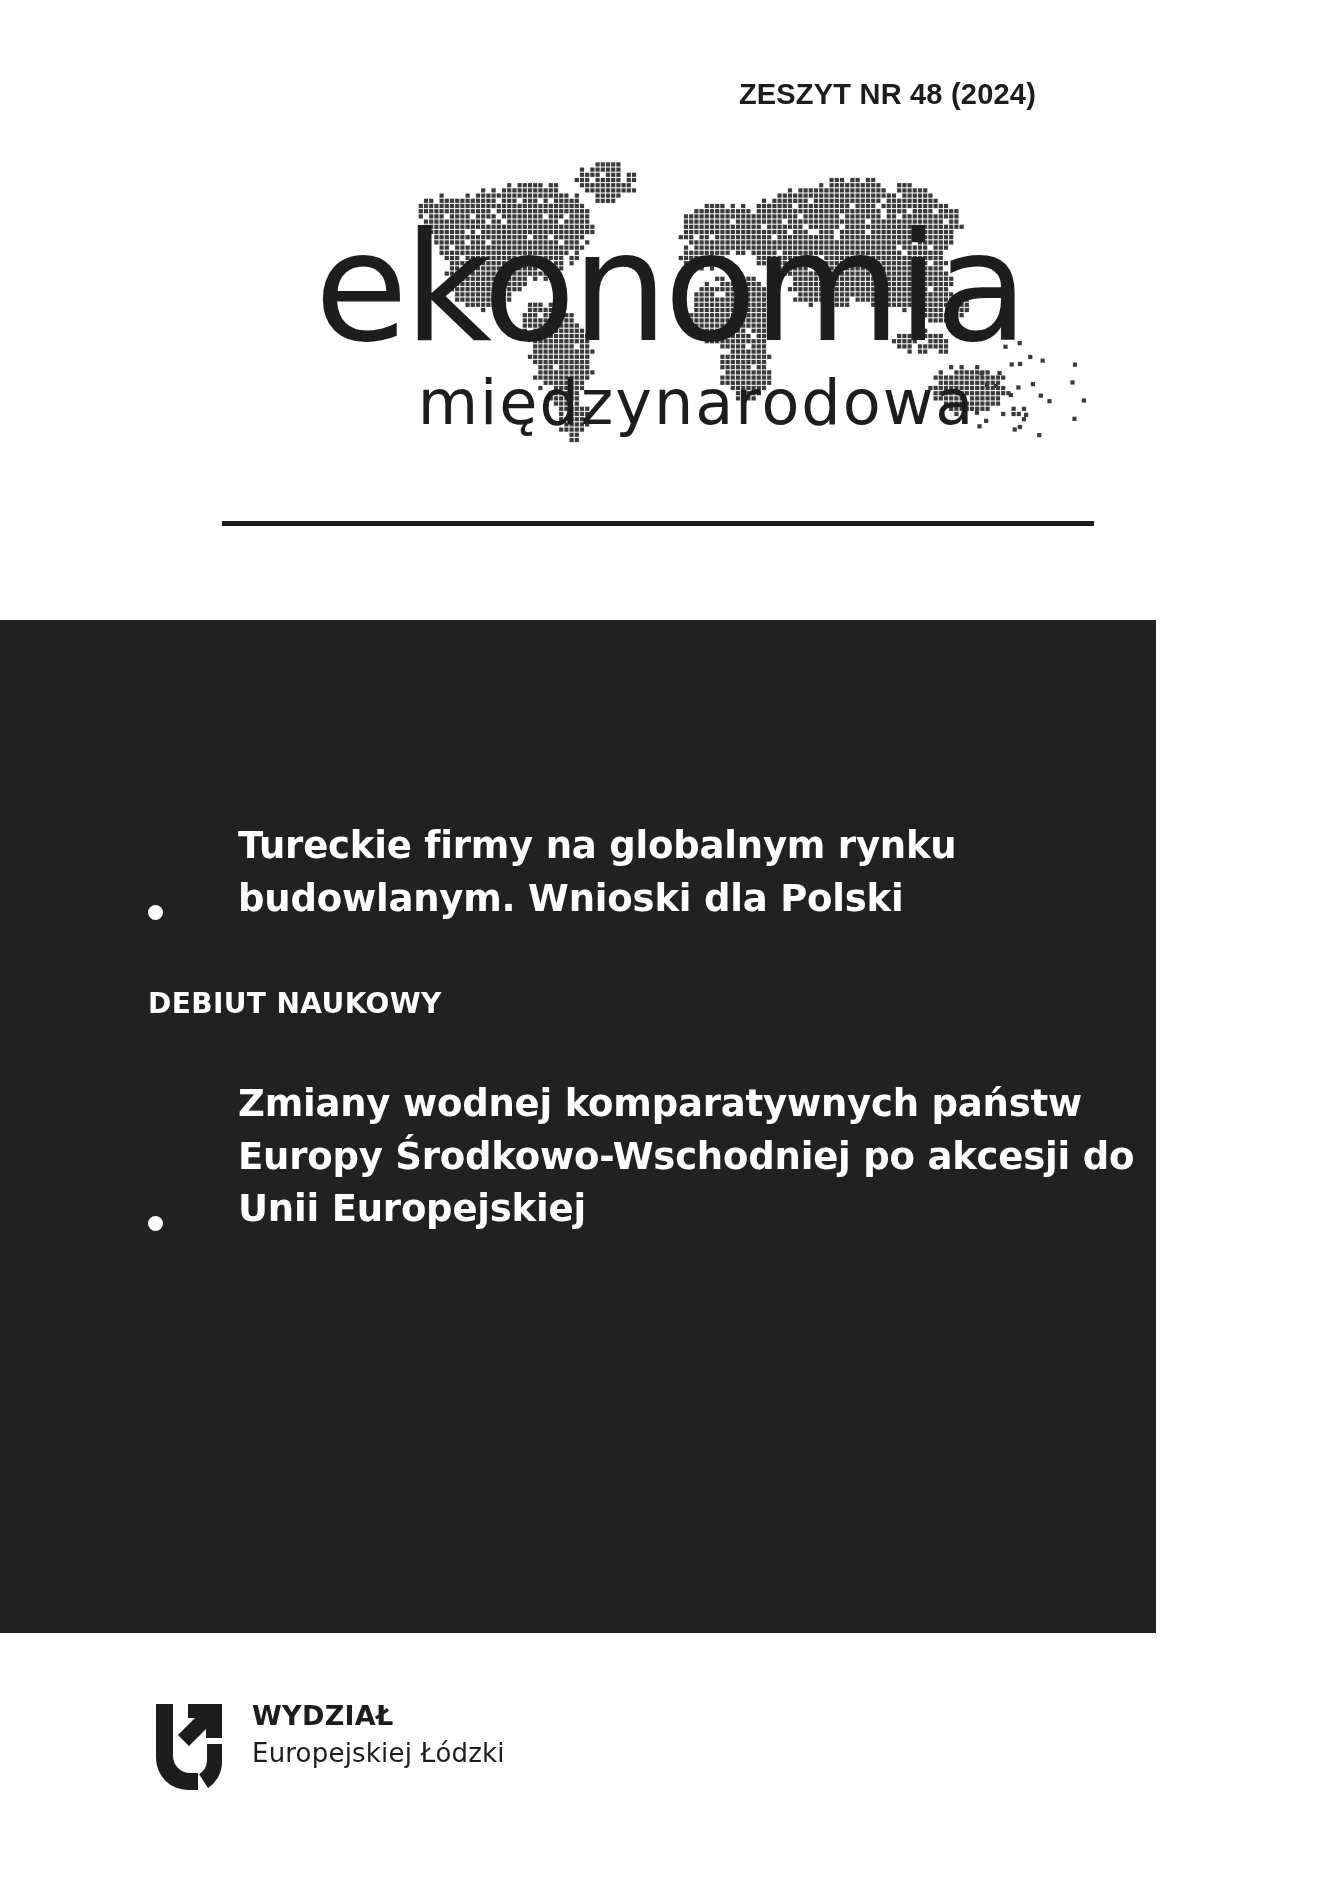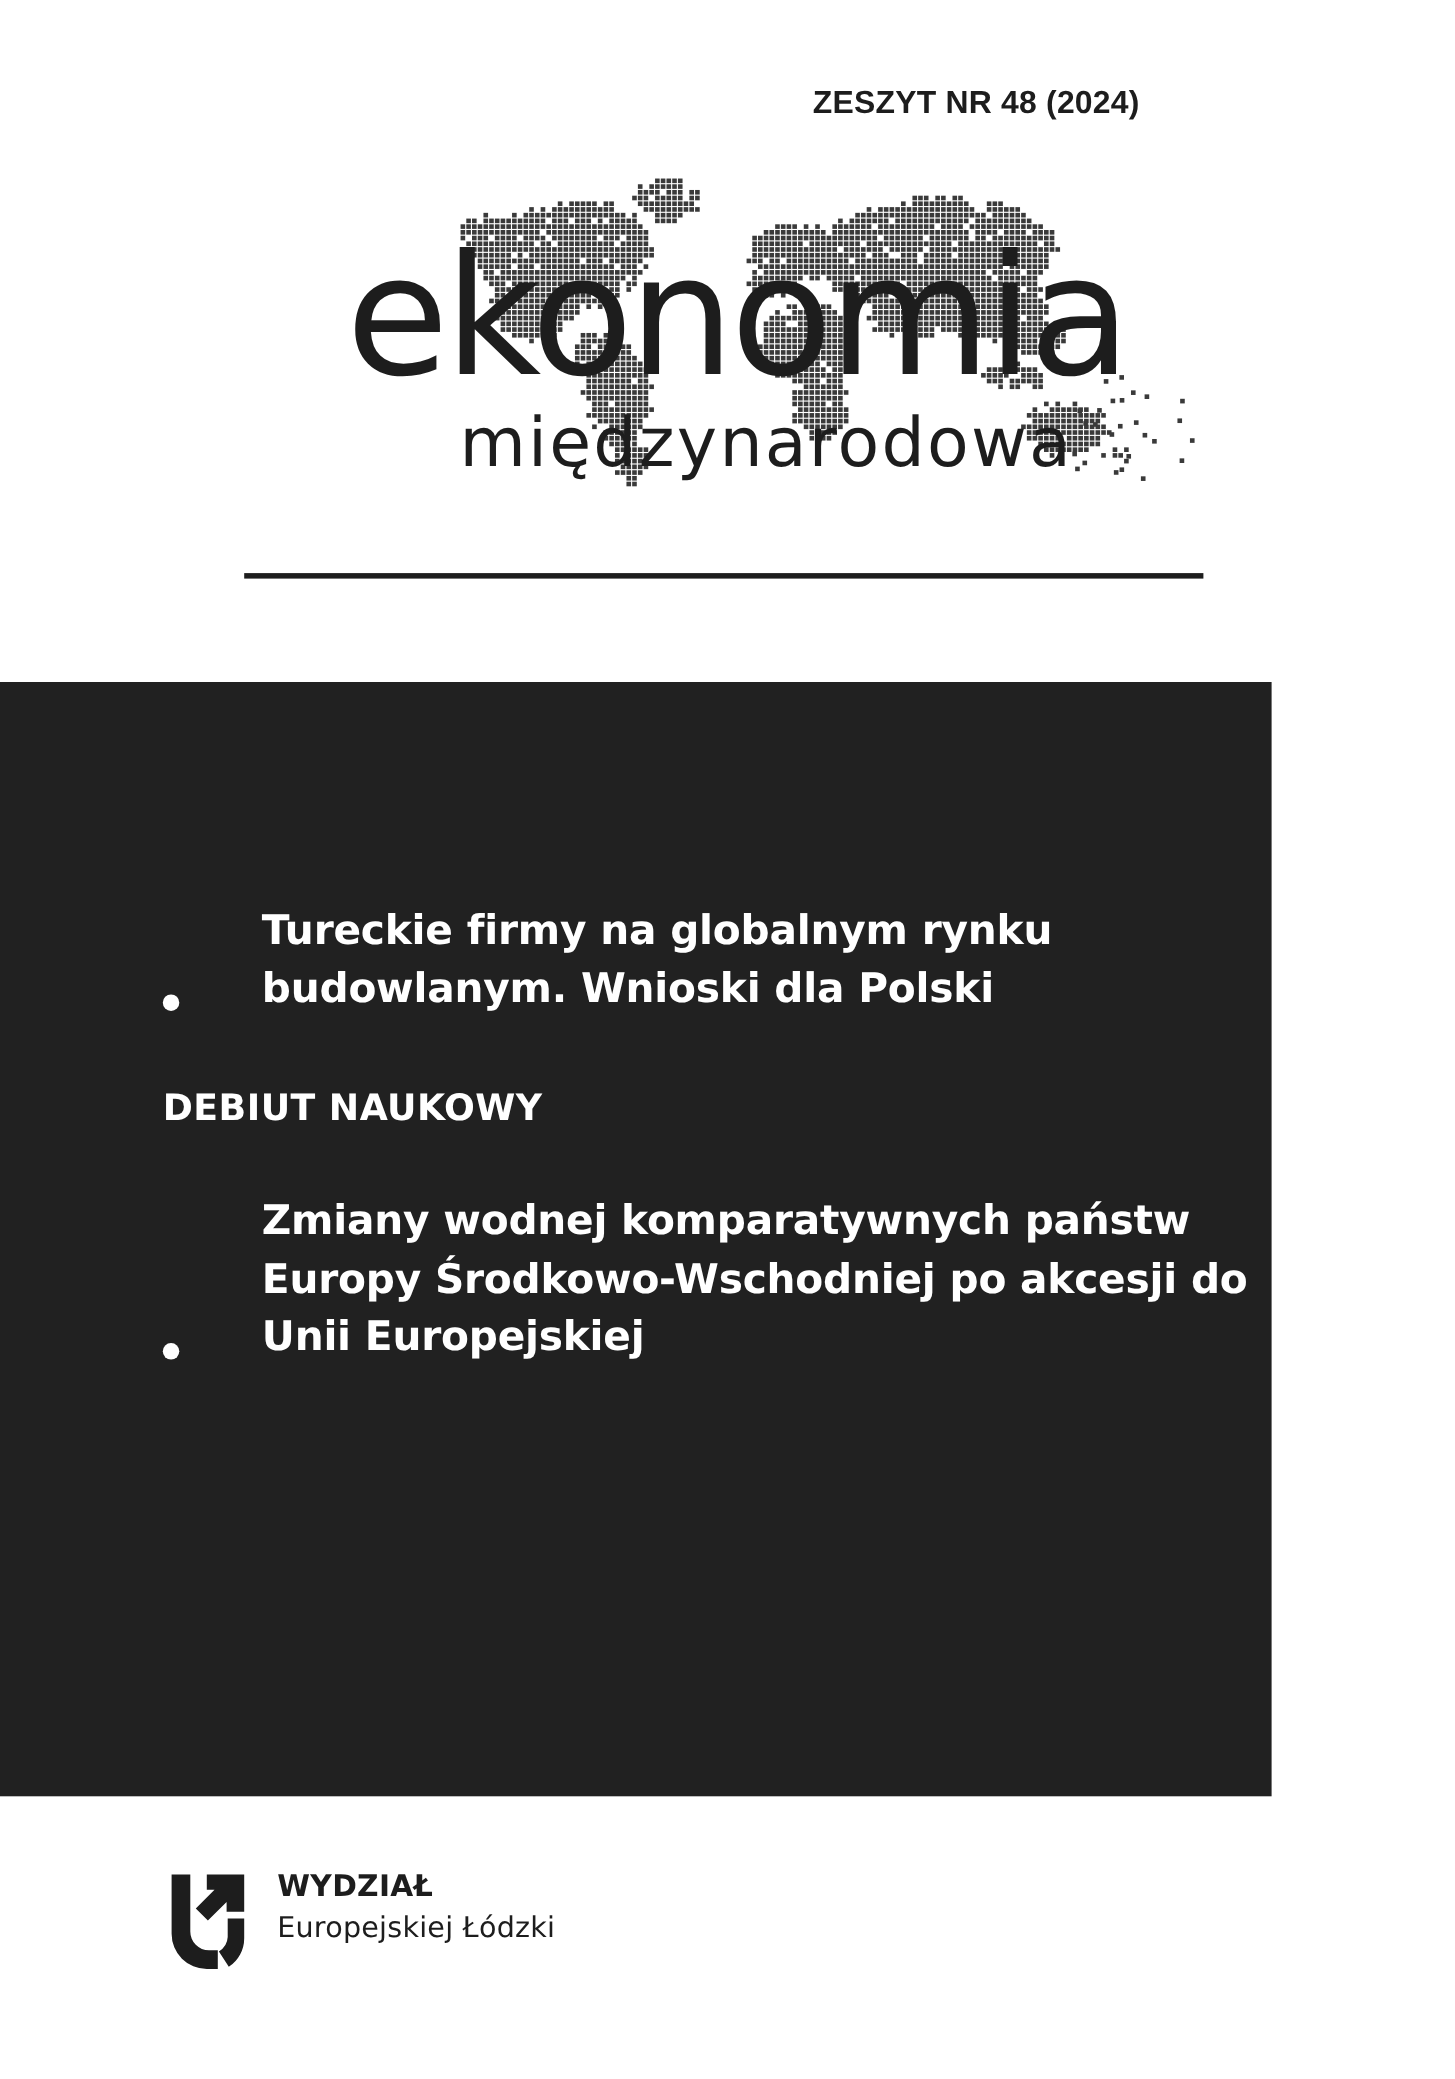--- a/index.html
+++ b/index.html
@@ -138,21 +138,21 @@
     font-size: 37px;
     line-height: 1.42;
     letter-spacing: -0.2px;
     max-width: 1000px;
   }
 
   .section-label {
     color: #ffffff;
     font-family: "DejaVu Sans", sans-serif;
     font-weight: 700;
-    font-size: 33px;
+    font-size: 28px;
     letter-spacing: 0.4px;
     margin: 9px 0 58px 0;
   }
 
   
   .footer {
     position: absolute;
     left: 148px;
     top: 1700px;
     display: flex;

